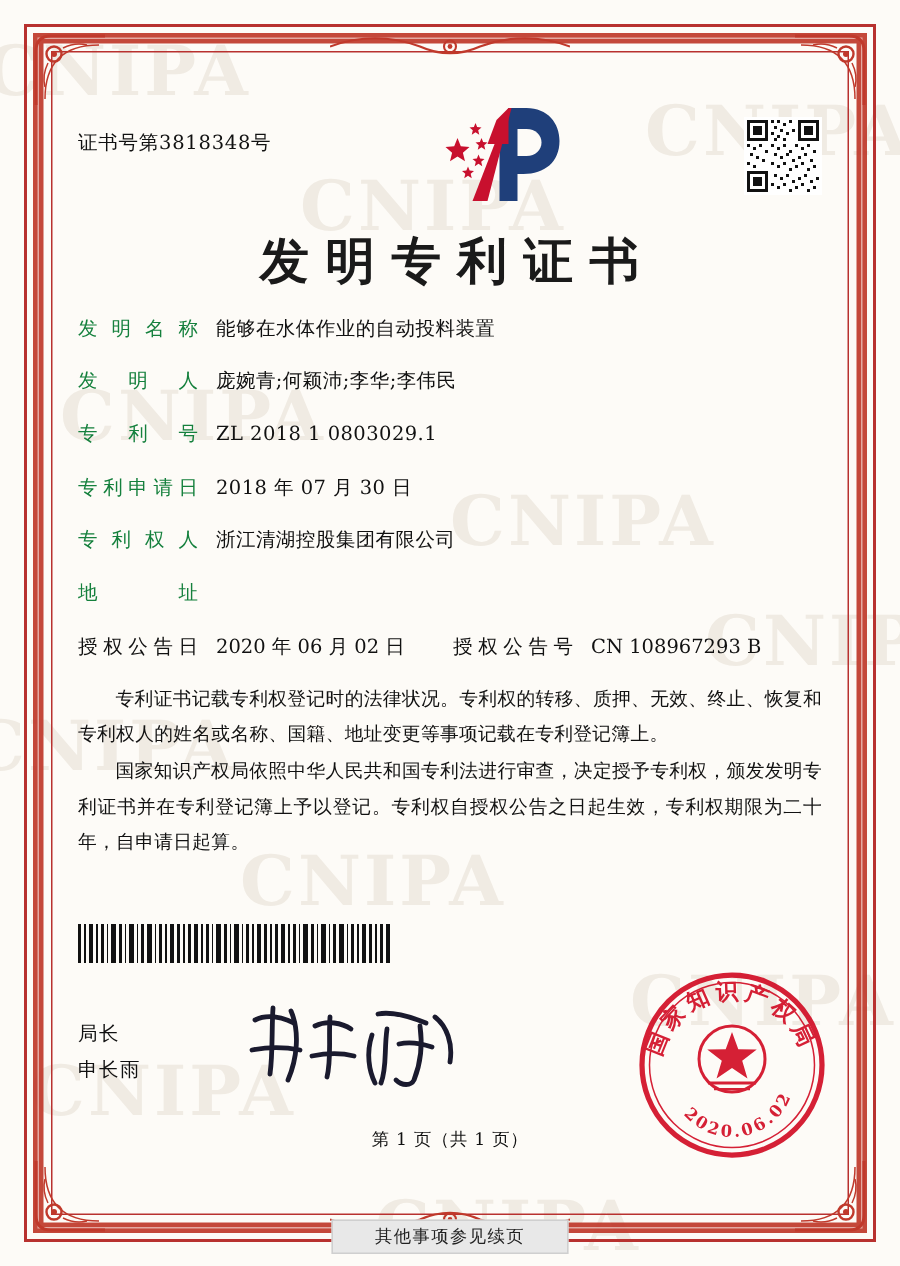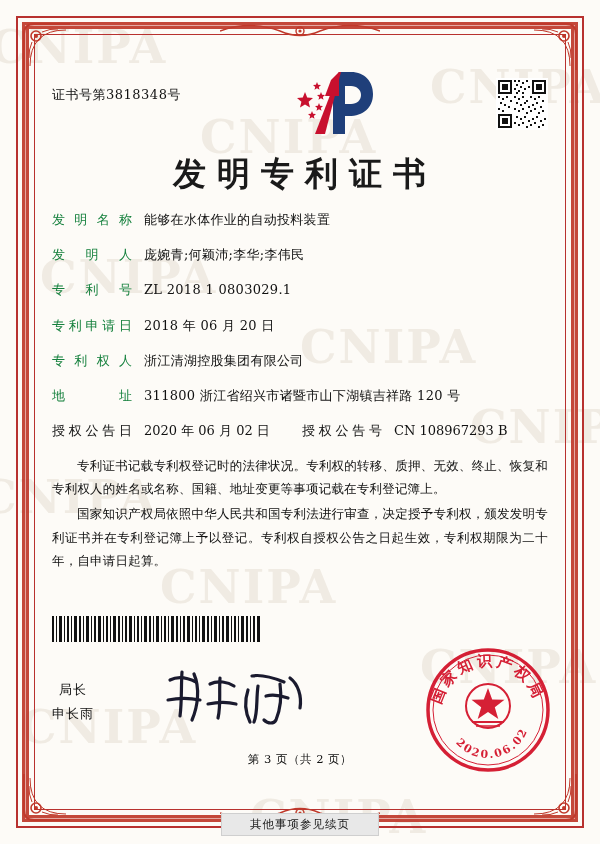--- a/index.html
+++ b/index.html
@@ -212,21 +212,20 @@
     margin-top: 14px;
     position: relative;
     height: 86px;
   }
   .sign-labels {
     font-family: "DejaVu Serif", "Liberation Serif", serif;
     font-size: 13px;
     line-height: 1.9;
     padding-top: 22px;
     letter-spacing: 1px;
-    text-align: center;
   }
   .signature {
     position: absolute;
     left: 110px;
     top: 6px;
     width: 160px;
     height: 70px;
   }
   .seal {
     position: absolute;
@@ -448,29 +447,28 @@
     <div class="field">
       <span class="lbl spread">发明人</span>
       <span class="val">庞婉青;何颖沛;李华;李伟民</span>
     </div>
     <div class="field">
       <span class="lbl spread">专利号</span>
       <span class="val">ZL 2018 1 0803029.1</span>
     </div>
     <div class="field">
       <span class="lbl spread">专利申请日</span>
-      <span class="val">2018 年 06 月 20 日</span>
+      <span class="val">2018 年 07 月 30 日</span>
     </div>
     <div class="field">
       <span class="lbl spread">专利权人</span>
       <span class="val">浙江清湖控股集团有限公司</span>
     </div>
     <div class="field">
       <span class="lbl spread">地址</span>
-      <span class="val">311800 浙江省绍兴市诸暨市山下湖镇吉祥路 120 号</span>
     </div>
 
     <div class="field-row2">
       <span class="seg seg1">
         <span class="lbl">授权公告日</span>
         <span>2020 年 06 月 02 日</span>
       </span>
       <span class="seg">
         <span class="lbl w2">授权公告号</span>
         <span>CN 108967293 B</span>
@@ -589,20 +587,20 @@
               <textPath href="#arcTop" startOffset="6%">国家知识产权局</textPath>
             </text>
             <text font-family="DejaVu Serif, Liberation Serif, serif" font-size="11" font-weight="bold" fill="#d0021b" letter-spacing="2">
               <textPath href="#arcBottom" startOffset="22%">2020.06.02</textPath>
             </text>
           </g>
         </svg>
       </div>
     </div>
 
-    <div class="pagenum">第 3 页（共 2 页）</div>
+    <div class="pagenum">第 1 页（共 1 页）</div>
   </div>
 
   <div class="footnote">
     <span>其他事项参见续页</span>
   </div>
 
 </div>
 
 </body></html>

